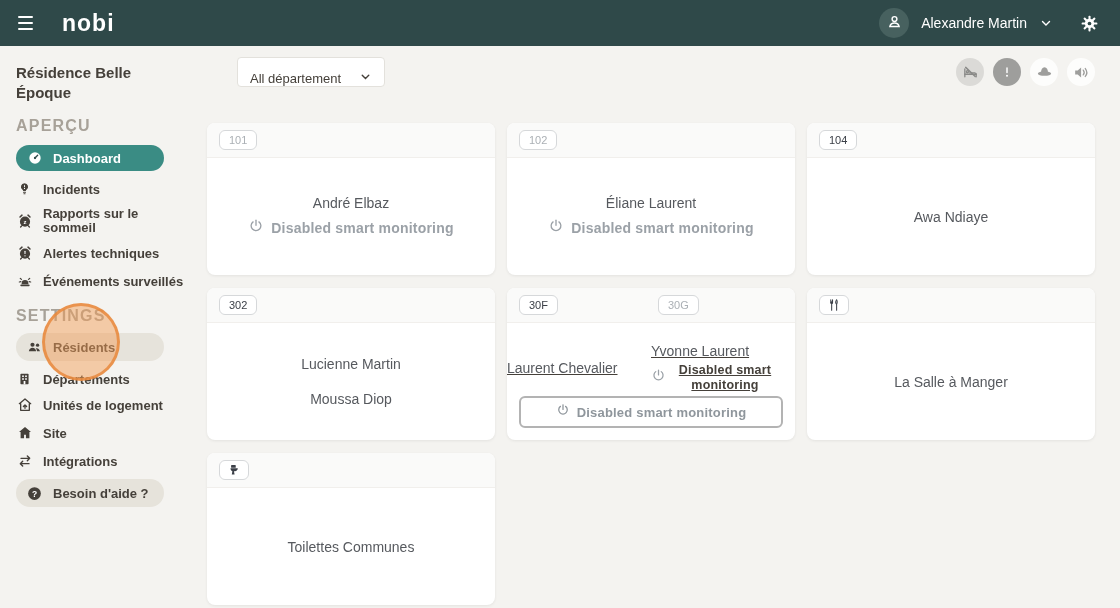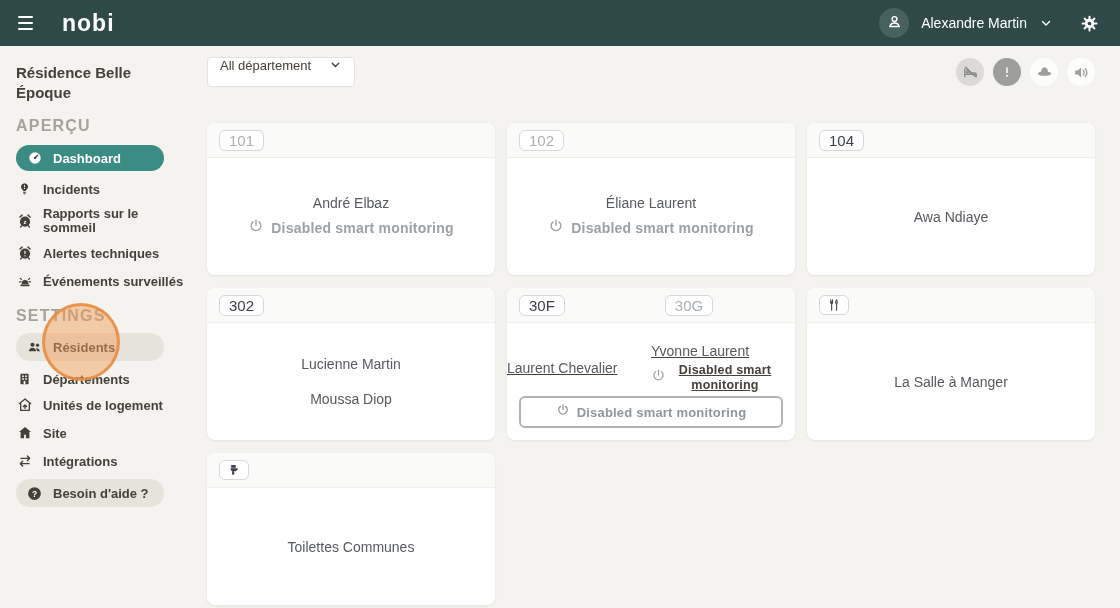--- a/index.html
+++ b/index.html
@@ -29,33 +29,33 @@
   .nav-item.pill-active { background:#3a8c84; color:#fff; border-radius:14px; width:148px; height:26px; padding:0 0 0 10px; margin-top:10px; }
   .nav-item.pill-gray { background:#e6e3db; border-radius:14px; width:148px; height:28px; padding:0 0 0 10px; }
   .nav-item.two-line { line-height:14px; }
   .nav-item.two-line .lbl { width:110px; }
   .click-highlight { position:absolute; left:42px; top:257px; width:78px; height:78px; border-radius:50%;
                      background:rgba(242,157,85,.48); border:3px solid rgba(231,138,62,.85); pointer-events:none; z-index:5; }
 
   
   .main { flex:1; padding:11px 25px 0 0; }
   .main-toolbar { display:flex; align-items:center; justify-content:space-between; height:30px; }
-  .dept-select { display:flex; align-items:flex-start; gap:18px; background:#fff; border:1px solid #e3e1dc; border-radius:4px;
-                 height:30px; padding:0 12px; font-size:13px; color:#45403a; cursor:pointer; }
+  .dept-select { display:flex; align-items:flex-end; gap:18px; background:#fff; border:1px solid #e3e1dc; border-radius:4px;
+                 height:30px; padding:0 12px; font-size:13px; color:#45403a; cursor:pointer;margin-left:30px; }
   .quick-icons { display:flex; align-items:center; gap:9px; }
   .qicon { width:28px; height:28px; border-radius:50%; display:flex; align-items:center; justify-content:center; cursor:pointer; background:#fdfdfc; }
   .qicon.dim { background:#dbdad7; }
   .qicon.solid { background:#9e9e9c; }
 
   
   .grid { margin-top:36px; display:grid; grid-template-columns:repeat(3,288px); gap:13px 12px; }
   .card { background:#fff; border-radius:8px; height:152px; box-shadow:0 1px 3px rgba(0,0,0,.07); display:flex; flex-direction:column; cursor:pointer; overflow:hidden; }
   .card-head { height:35px; background:#fafaf9; border-bottom:1px solid #f1efec; display:flex; align-items:center; padding:0 12px; flex:0 0 35px; }
   .room-badge { display:inline-flex; align-items:center; justify-content:center; border:1px solid #d6d8da; background:#fff;
-                border-radius:6px; padding:1px 9px; font-size:15px; min-height:20px; }
+                border-radius:6px; padding:1px 9px; font-size:11px; min-height:20px; }
   .room-badge.muted { color:#abb0b5; }
   .room-badge.dark { color:#3c4048; }
   .room-badge.icon-badge { padding:2px 7px; }
   .card-body { flex:1; display:flex; flex-direction:column; align-items:center; justify-content:center; gap:7px; }
   .res-name { font-size:14px; color:#56595e; }
   .status-row { display:flex; align-items:center; gap:7px; color:#9ba1a7; }
   .status-text { font-size:14px; font-weight:bold; letter-spacing:.2px; }
 
   .split-body { flex:1; display:flex; }
   .split-col { flex:1; display:flex; flex-direction:column; align-items:flex-start; justify-content:flex-start; padding-top:16px;text-decoration:underline; }

